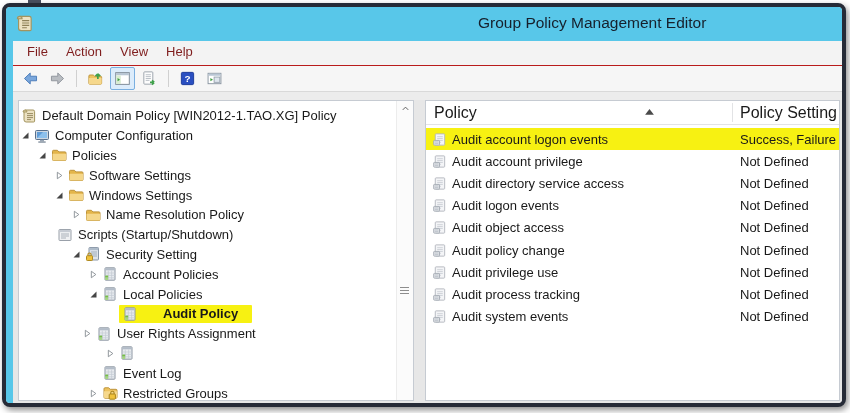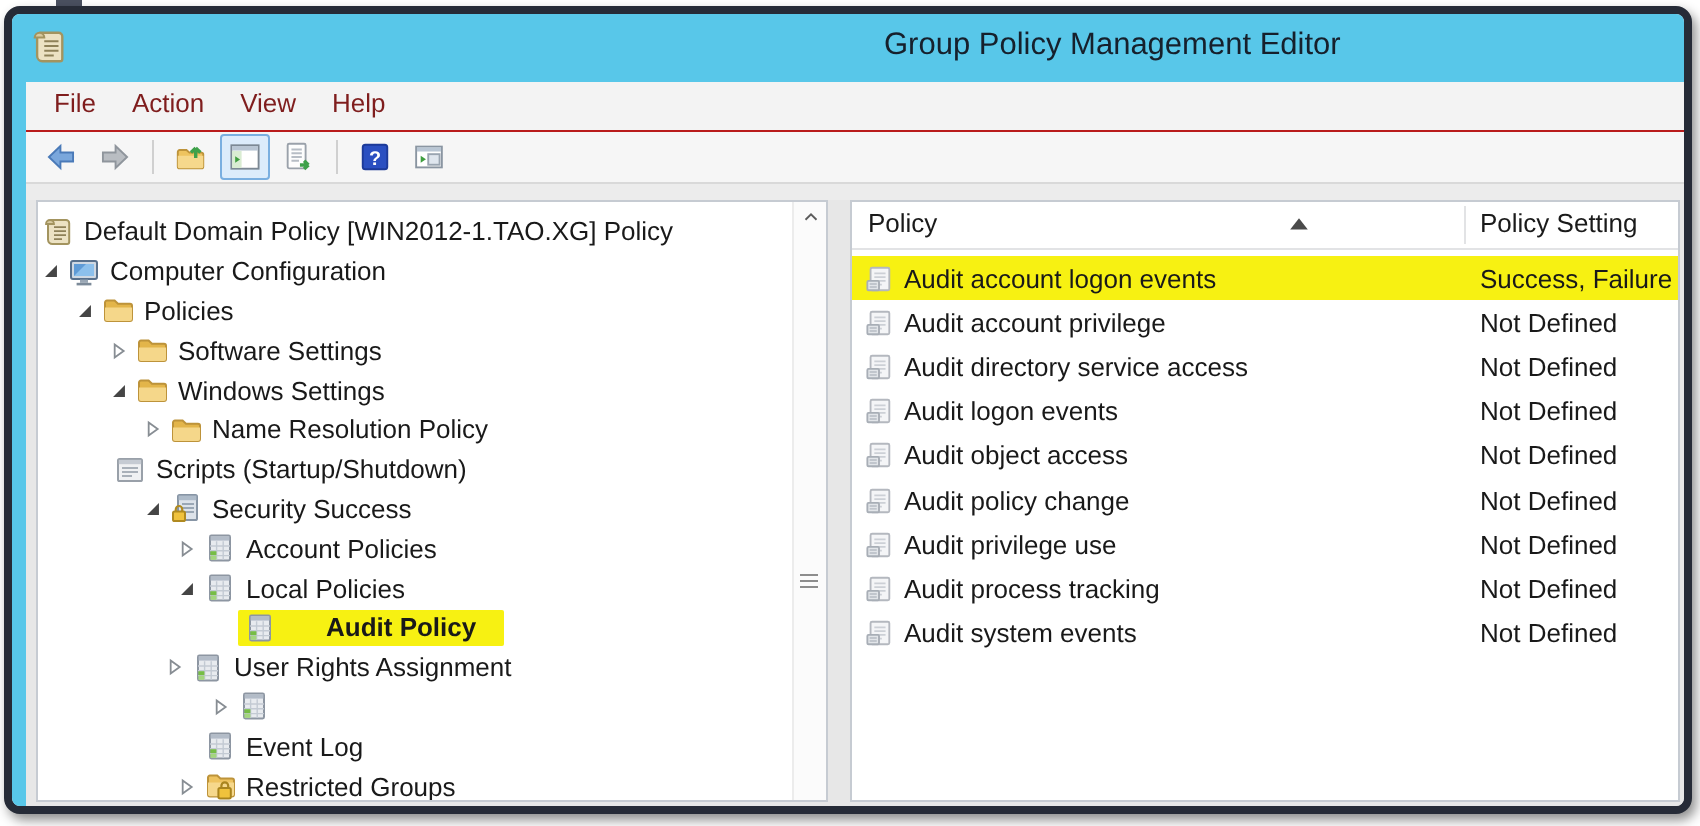--- a/index.html
+++ b/index.html
@@ -10,21 +10,21 @@
   }
   .artifact{position:absolute;left:28px;top:0;width:13px;height:5px;background:#4a5060;}
   .window{
     position:absolute;left:2px;top:3px;right:4px;bottom:6px;
     border:4px solid var(--frame,#262b37);border-radius:8px;
     box-shadow:2px 3px 6px rgba(0,0,0,.45);
     background:#f0f0f0;display:flex;flex-direction:column;overflow:hidden;
   }
   .titlebar{flex:0 0 34px;background:var(--titlebar,#58c7e9);position:relative;}
   .title-icon{position:absolute;left:9px;top:7px;width:19px;height:19px;}
-  .title{position:absolute;left:436px;top:7px;font-size:15.5px;color:#16202c;white-space:nowrap;}
+  .title{position:absolute;left:472px;top:7px;font-size:15.5px;color:#16202c;white-space:nowrap;}
   .edge{position:absolute;left:0;top:34px;bottom:0;width:7px;background:var(--titlebar,#58c7e9);z-index:6;}
   .client{margin-left:7px;flex:1;display:flex;flex-direction:column;min-height:0;}
   .menubar{flex:0 0 24px;background:#f3f3f3;border-bottom:1px solid #b91c1c;
     display:flex;align-items:flex-start;padding-left:5px;font-size:13px;color:#7f1d1d;}
   .menu-item{padding:3px 9px;cursor:default;}
   .toolbar{flex:0 0 25px;background:#f6f6f6;border-bottom:1px solid #d9d9d9;
     display:flex;align-items:center;padding-left:5px;gap:2px;}
   .tbtn{width:23px;height:21px;display:flex;align-items:center;justify-content:center;
     border:1px solid transparent;border-radius:2px;}
   .tbtn.pressed{border-color:#7aafe0;background:#dcecfb;}
@@ -43,21 +43,21 @@
   .hlwrap.hl .tlabel{font-weight:bold;}
   .ticon{flex:0 0 16px;width:16px;height:16px;margin-right:5px;}
   .ticon svg{width:16px;height:16px;display:block;}
   .vscroll{position:absolute;top:0;right:0;bottom:0;width:16px;background:#fbfbfb;border-left:1px solid #ececec;}
   .vs-up{height:15px;display:flex;align-items:center;justify-content:center;}
   .vs-up svg{width:11px;height:11px;}
   .vs-grip{position:absolute;left:3px;top:186px;width:9px;}
   .vs-grip div{height:1px;background:#8d8d8d;margin-bottom:2px;}
   .right-pane{position:absolute;left:412px;right:2px;top:0;bottom:2px;background:#fff;
     border:1px solid #c6cbd2;overflow:hidden;}
-  .lheader{height:23px;border-bottom:1px solid #e2e3e5;position:relative;font-size:13px;color:#1a1a1a;}
+  .lheader{height:23px;border-bottom:1px solid #e2e3e5;position:relative;font-size:16px;color:#1a1a1a;}
   .lh-policy{position:absolute;left:8px;top:3px;}
   .lh-sort{position:absolute;left:218px;top:7px;width:11px;height:8px;}
   .lh-sort svg{width:11px;height:8px;display:block;}
   .lh-div{position:absolute;left:306px;top:2px;bottom:2px;width:1px;background:#e2e3e5;}
   .lh-setting{position:absolute;left:314px;top:3px;}
   .list-body{padding-top:3px;}
   .lrow{height:22.2px;position:relative;display:flex;align-items:center;font-size:13px;color:#191919;text-align:right;}
   .lrow.hl{background:var(--hl,#f7f112);}
   .licon{width:15px;height:15px;margin-left:6px;flex:0 0 15px;}
   .licon svg{width:15px;height:15px;display:block;}
@@ -272,21 +272,21 @@
     <span class="hlwrap">
       <span class="ticon">
                   <svg viewBox="0 0 16 16">
                     <rect x="4" y="1.5" width="9.5" height="12.5" rx="0.8" fill="#dde3ea" stroke="#8795a5"></rect>
                     <rect x="4.3" y="1.8" width="8.9" height="2.3" fill="#aebbc9"></rect>
                     <path d="M6 6h6M6 8h6M6 10h6" stroke="#9aa7b5" stroke-width="0.9"></path>
                     <rect x="1.5" y="9.7" width="6" height="4.8" rx="0.8" fill="#f0c23c" stroke="#b08a20"></rect>
                     <path d="M2.9 9.7V8.6a1.6 1.6 0 0 1 3.2 0v1.1" fill="none" stroke="#b08a20" stroke-width="1.1"></path>
                   </svg>
                 </span>
-      <span class="tlabel">Security Success</span>
+      <span class="tlabel">Security Setting</span>
     </span>
   </div>
             <div class="tree-row" style="padding-left: 70px;">
     <span class="arrow-slot">
                 <svg viewBox="0 0 10 10">
                   <path d="M2.6 1.4l5 3.6-5 3.6z" fill="#ffffff" stroke="#878d93" stroke-width="1"></path>
                 </svg>
               </span>
     <span class="hlwrap">
       <span class="ticon">

